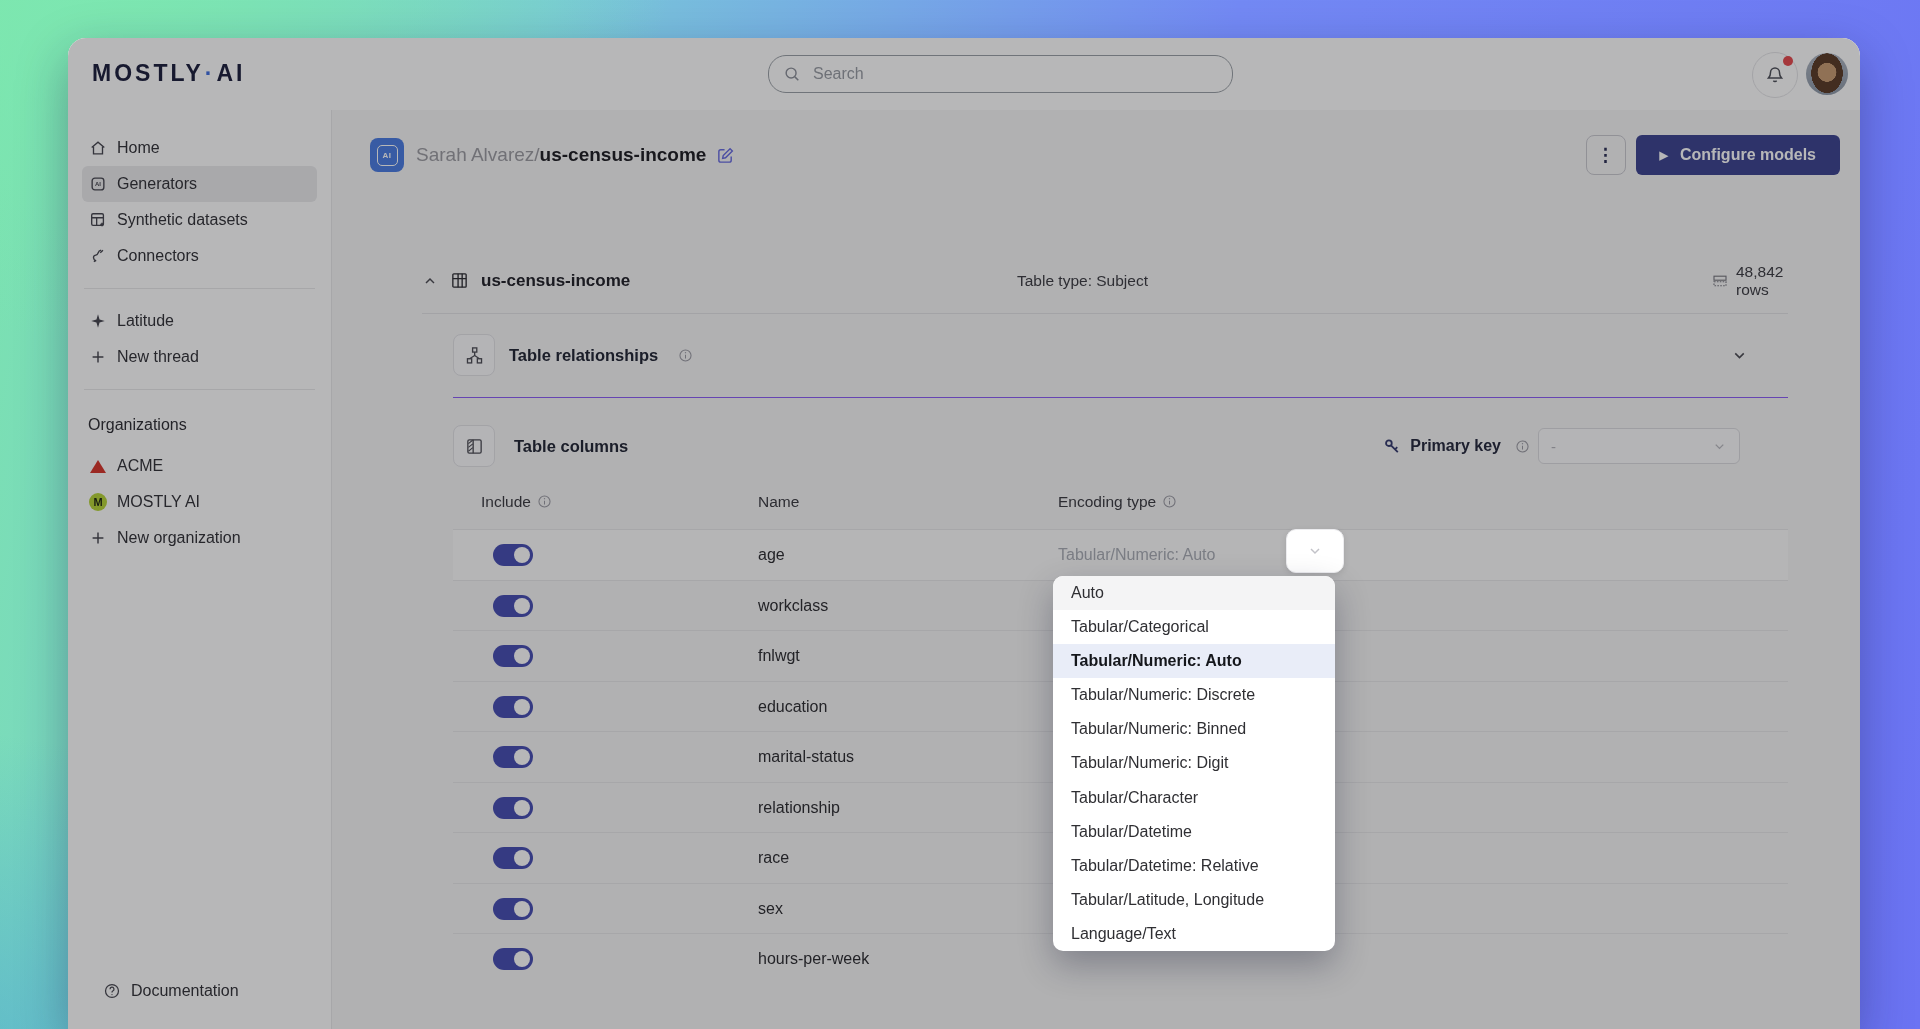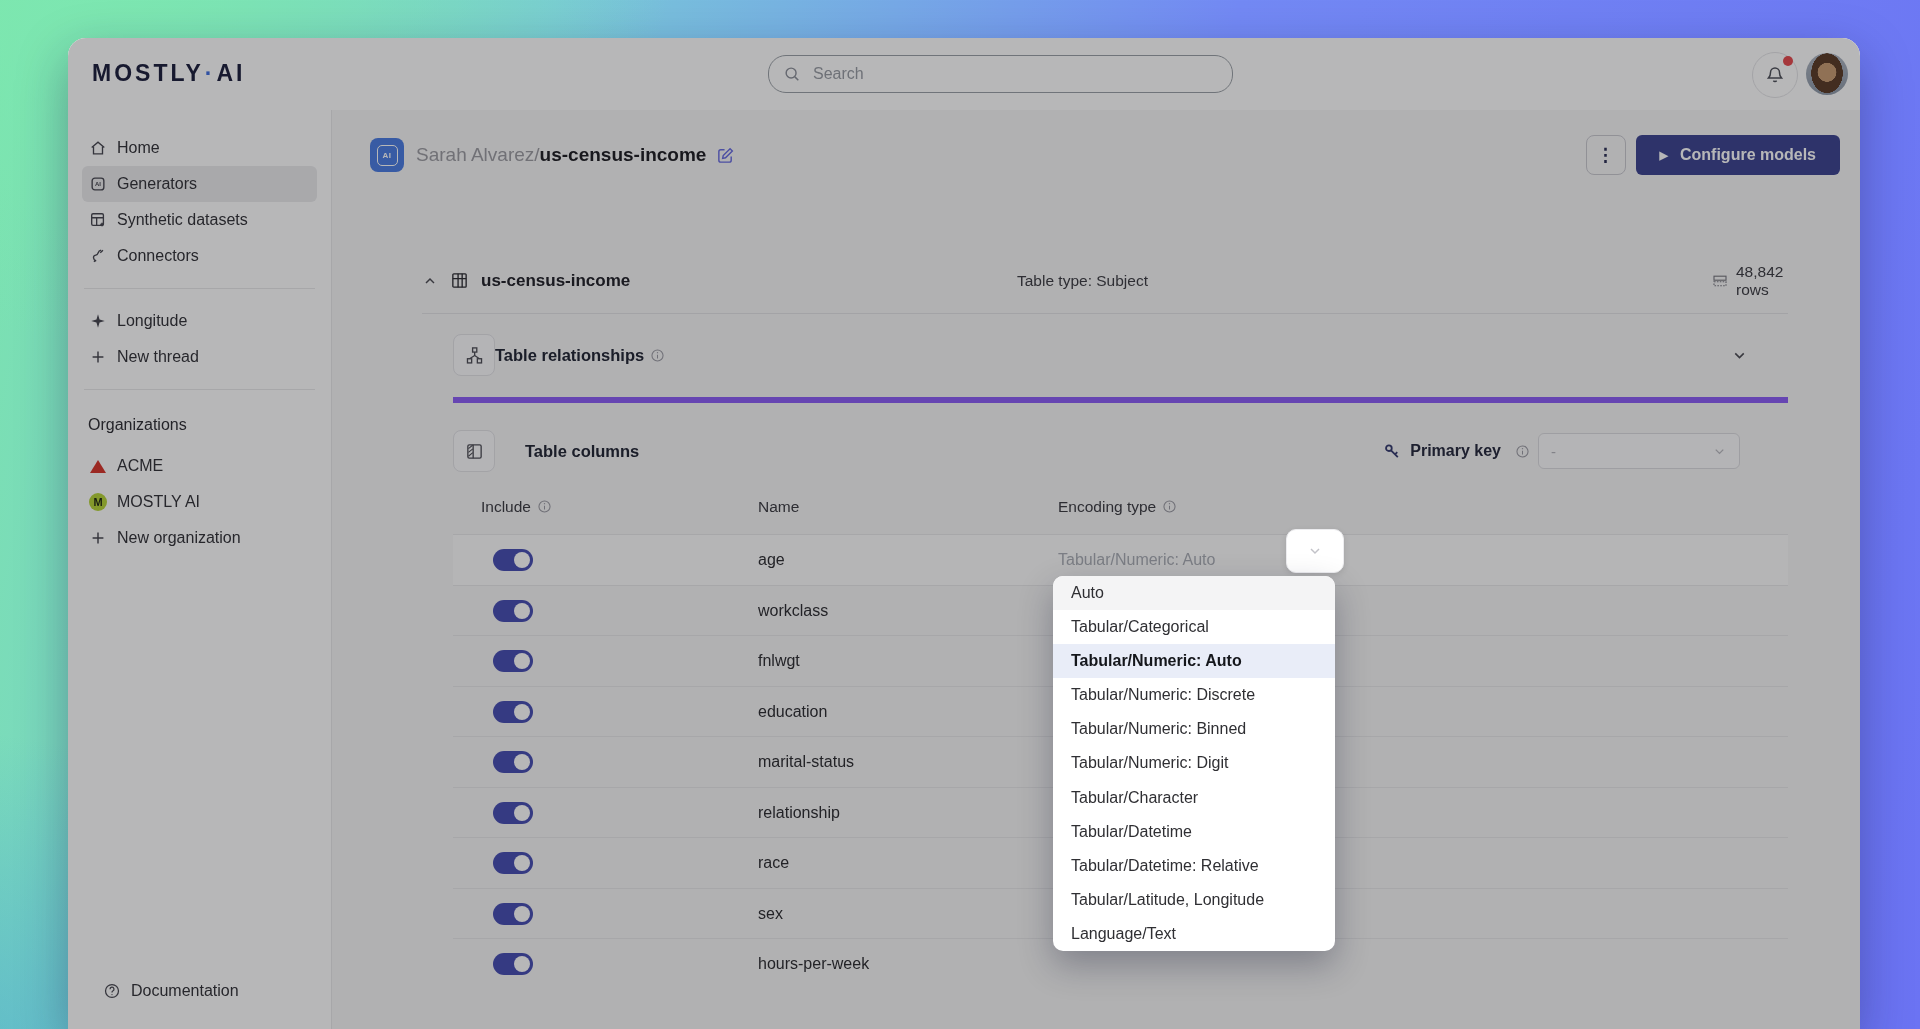--- a/index.html
+++ b/index.html
@@ -68,27 +68,27 @@
   .content{position:absolute;left:0;top:138px;right:0;bottom:0;}
   .tbl-head{position:absolute;left:90px;right:72px;top:0;height:65px;border-bottom:1px solid #e3e3e6;
     display:flex;align-items:center;gap:12px;}
   .chev-up{color:#4b4b52;cursor:pointer;display:flex;}
   .tbl-ic{color:#2a2a30;display:flex;}
   .tbl-name{font-size:17px;font-weight:700;color:#202028;}
   .tbl-type{position:absolute;left:595px;font-size:15.5px;color:#3c3c42;}
   .rows-group{position:absolute;left:1290px;display:flex;align-items:center;gap:8px;font-size:15.5px;color:#3c3c42;}
   .rows-ic{color:#77777e;display:flex;}
   .panel{position:absolute;left:121px;right:72px;top:65px;bottom:0;}
-  .rel-row{height:84px;border-bottom:6px solid #8b5cf6;display:flex;align-items:center;position:relative;}
+  .rel-row{height:84px;border-bottom:1px solid #8b5cf6;display:flex;align-items:center;gap:14px;position:relative;}
   .icon-box{width:40px;height:40px;border:1px solid #e2e2e6;border-radius:8px;background:#fbfbfc;display:flex;
     align-items:center;justify-content:center;color:#4d4d55;}
   .sec-label{font-size:16.5px;font-weight:700;color:#202433;}
   .info-ic{color:#9a9aa2;display:inline-flex;margin-left:6px;vertical-align:-2px;}
   .rel-chev{position:absolute;right:40px;color:#4b4b52;cursor:pointer;display:flex;}
-  .cols-row{margin-top:20px;height:56px;display:flex;align-items:center;gap:30px;position:relative;}
+  .cols-row{margin-top:20px;height:56px;display:flex;align-items:center;gap:19px;position:relative;}
   .pk-group{position:absolute;right:48px;display:flex;align-items:center;gap:8px;}
   .pk-label{font-size:16px;font-weight:600;color:#24283c;}
   .pk-select{width:202px;height:36px;border:1px solid #dcdce0;border-radius:6px;background:#fbfbfc;display:flex;
     align-items:center;justify-content:space-between;padding:0 12px;box-sizing:border-box;color:#b3b3ba;font-size:15px;cursor:pointer;}
   .col-headers{height:55px;position:relative;font-size:15.5px;color:#3a3a40;font-weight:500;}
   .col-headers .h{position:absolute;top:0;line-height:55px;}
   .h-include{left:28px}.h-name{left:305px}.h-encoding{left:605px}
   .col-row{height:49.5px;position:relative;border-top:1px solid #e9e9ea;}
   .col-row.active{background:#fcfcfd;}
   .toggle{position:absolute;left:40px;top:14px;width:40px;height:22px;border-radius:11px;background:#454cb2;cursor:pointer;}
@@ -174,21 +174,21 @@
     </div>
 
     <div class="side-div"></div>
 
     <div class="side-item">
       <span class="ic">
           <svg width="18" height="18" viewBox="0 0 20 20" fill="currentColor">
             <path d="M10 2.5 L11.7 8.3 L17.5 10 L11.7 11.7 L10 17.5 L8.3 11.7 L2.5 10 L8.3 8.3 Z"></path>
           </svg>
         </span>
-      <span>Longitude</span>
+      <span>Latitude</span>
     </div>
     <div class="side-item">
       <span class="ic">
           <svg width="18" height="18" viewBox="0 0 20 20" fill="none" stroke="currentColor" stroke-width="1.6">
             <path d="M10 4 V16 M4 10 H16"></path>
           </svg>
         </span>
       <span>New thread</span>
     </div>
 

